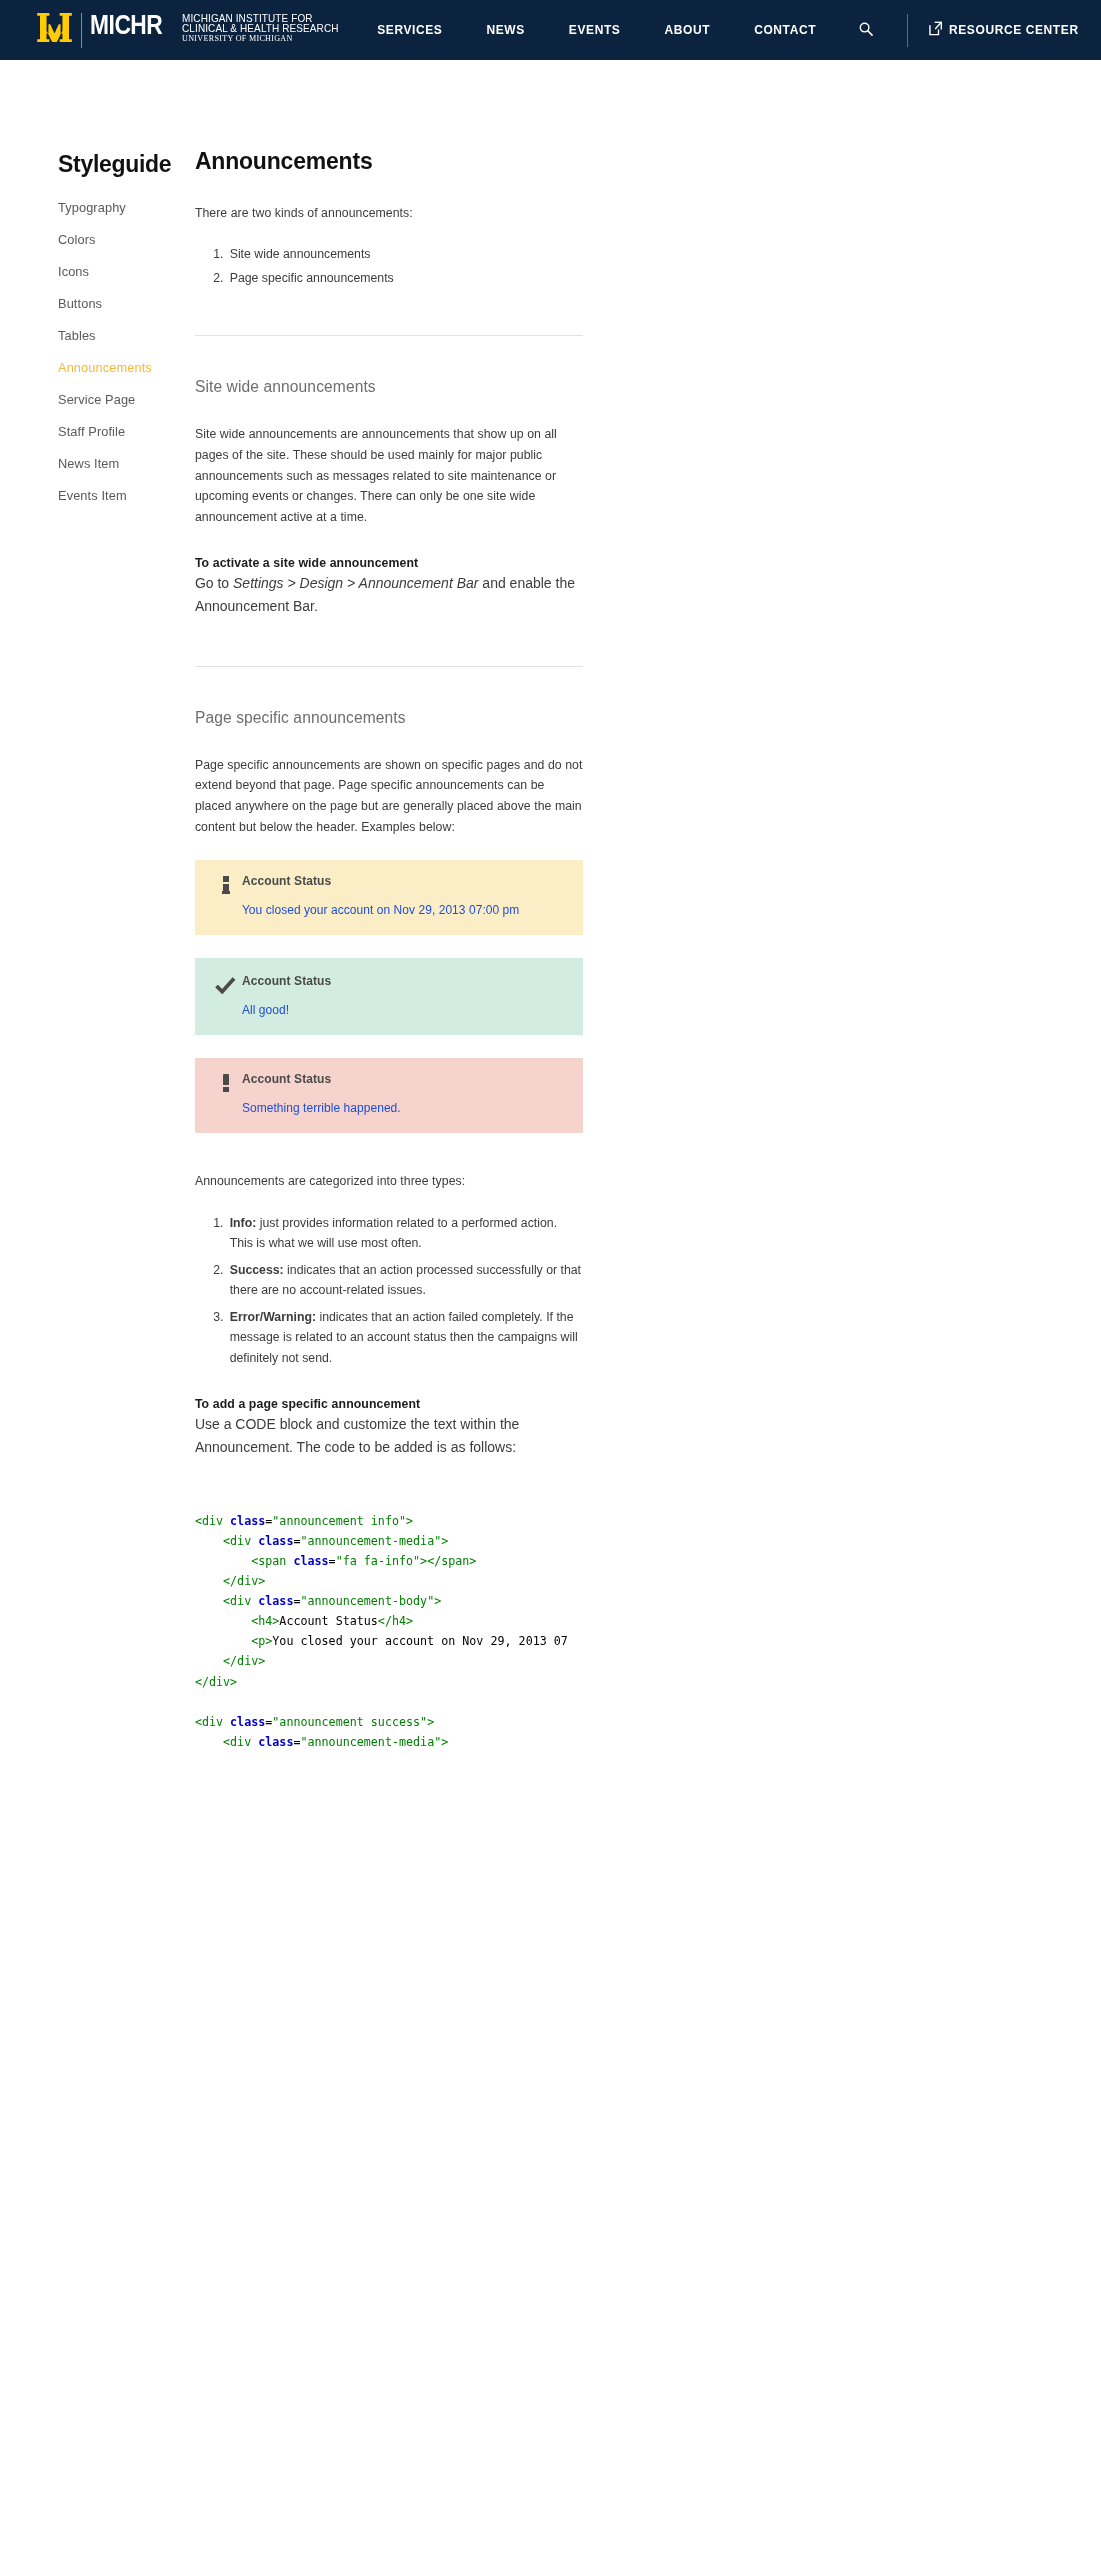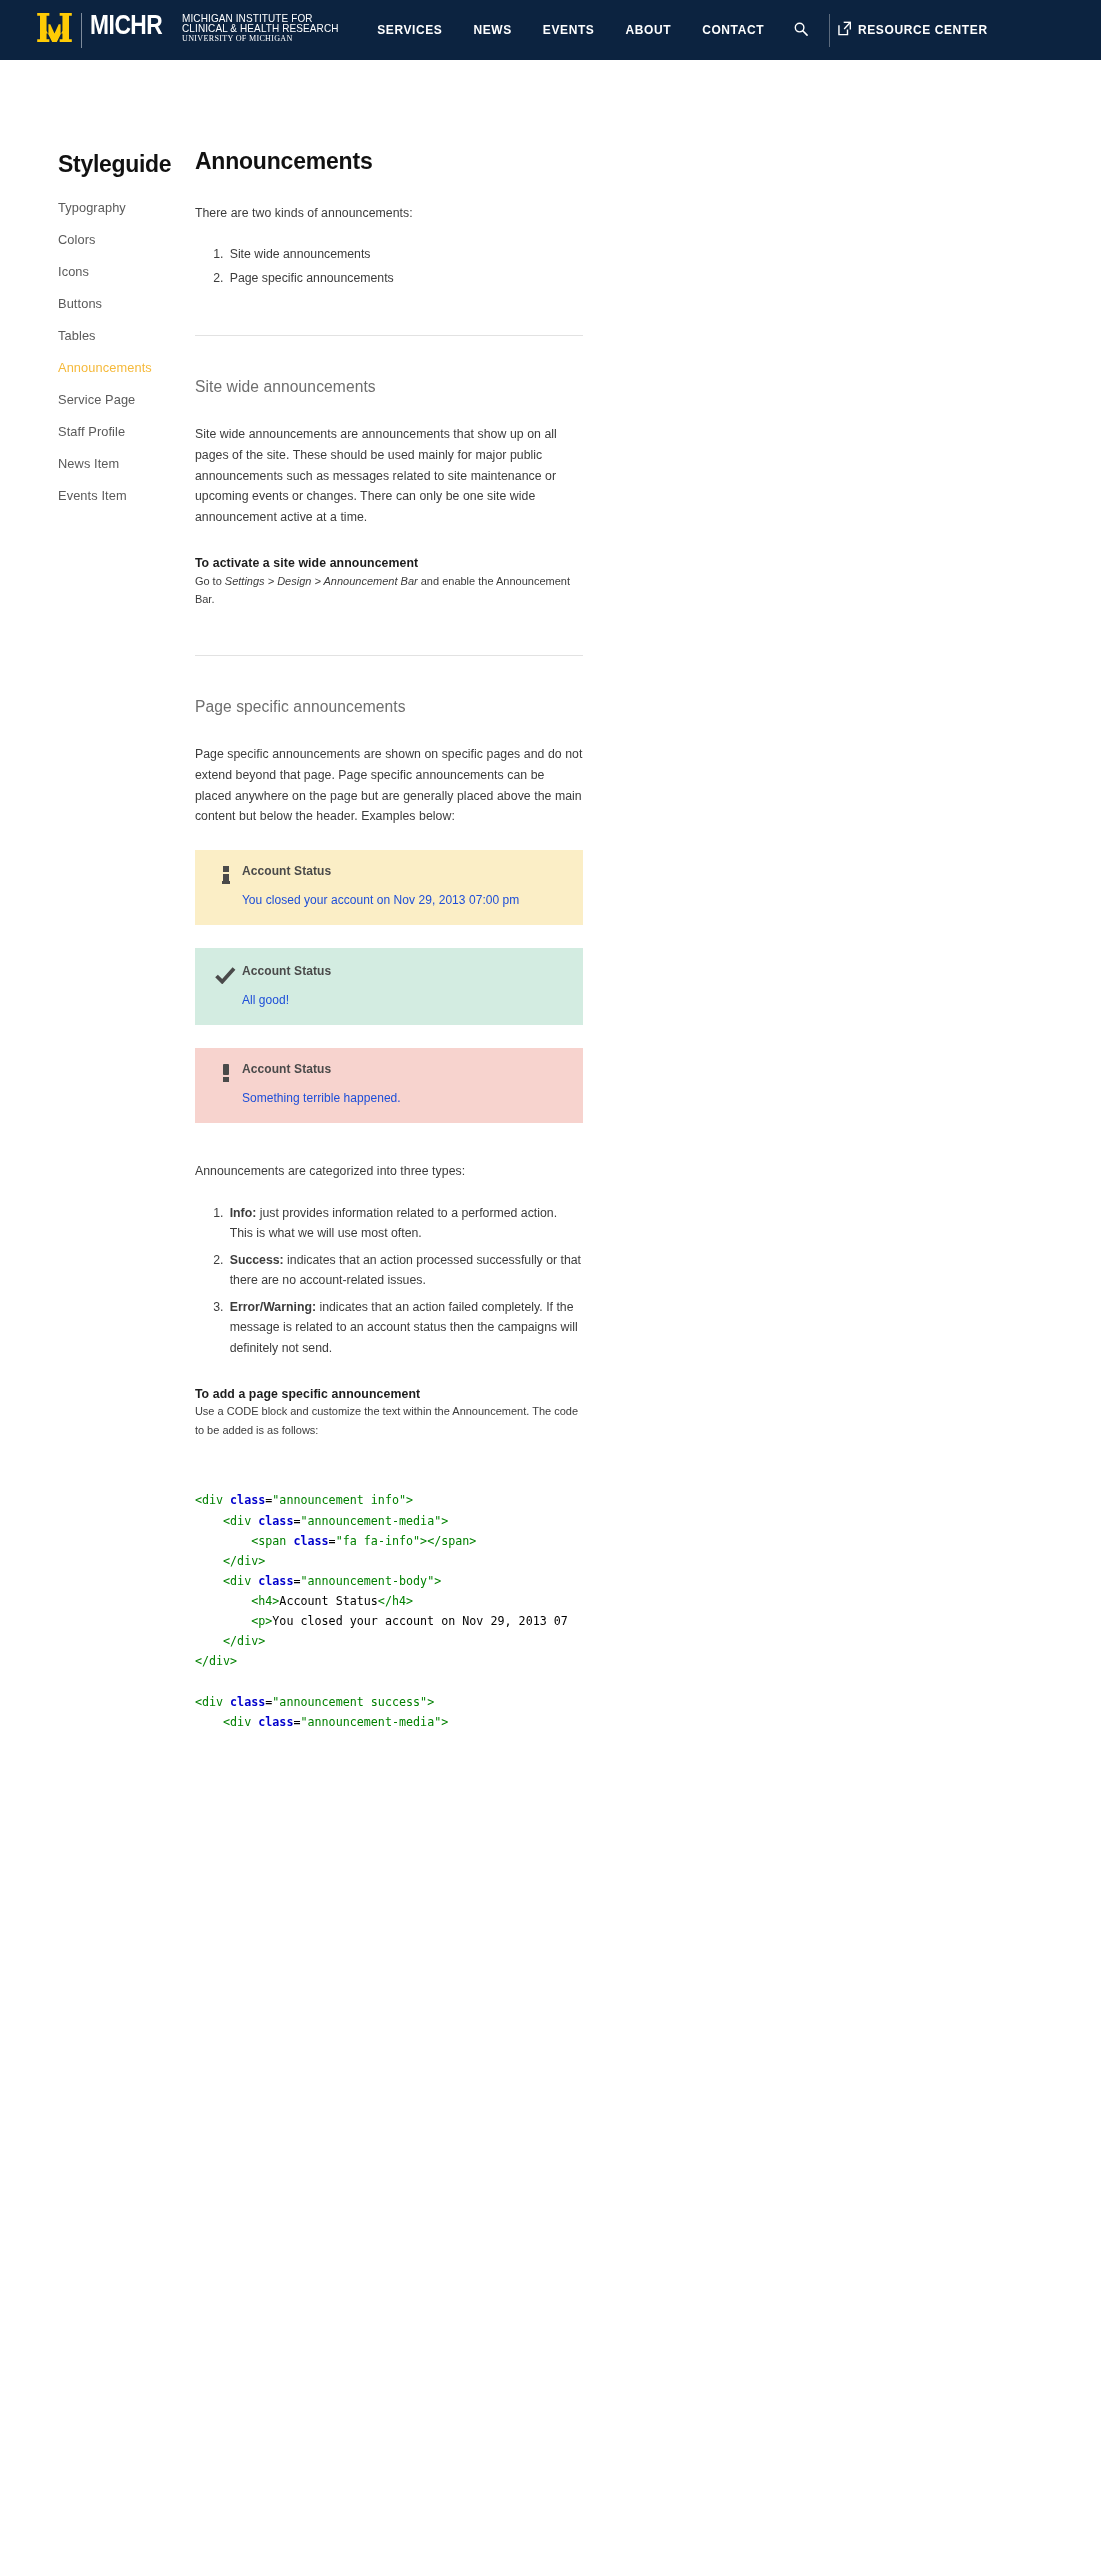--- a/index.html
+++ b/index.html
@@ -68,21 +68,21 @@
     color: #ffffff;
     letter-spacing: 0.3px;
     white-space: nowrap;
     margin-top: 0.9px;
   }
 
   .main-nav {
     display: flex;
     align-items: center;
     margin-left: 24.6px;
-    gap: 3px;
+    gap: 16px;
   }
   .nav-link {
     color: #ffffff;
     font-size: 12px;
     font-weight: bold;
     letter-spacing: 0.6px;
     text-decoration: none;
     padding: 0 14px;
     white-space: nowrap;
     transform: scaleY(1.1);
@@ -195,21 +195,21 @@
   }
 
   p.sub-head {
     font-size: 12.3px;
     font-weight: bold;
     color: #1d1d1d;
     margin: 28px 0 0 0;
     letter-spacing: 0.1px;
   }
   p.sub-body {
-    font-size: 11px;
+    font-size: 14px;
     color: #3c3c3c;
     line-height: 1.68;
     margin: 1.9px 0 0 0;
   }
   .ital { font-style: italic; }
 
   
   .announcement {
     display: flex;
     align-items: flex-start;

